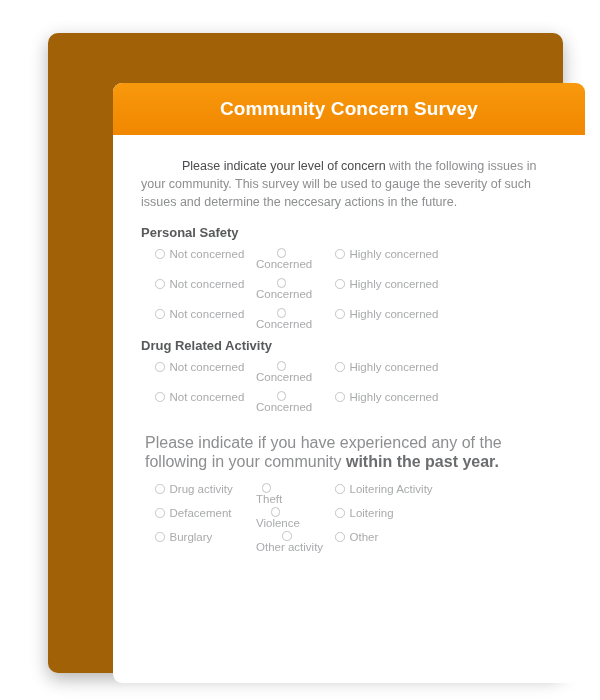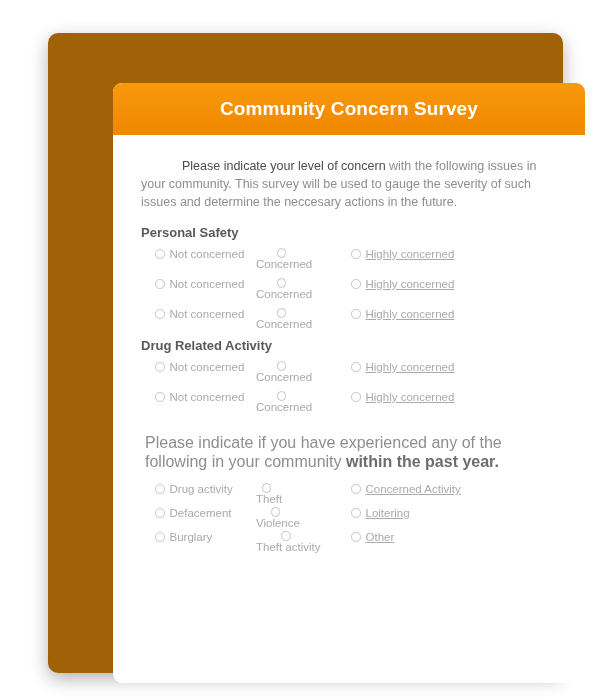--- a/index.html
+++ b/index.html
@@ -90,21 +90,21 @@
     position: absolute;
     top: 0;
     display: flex;
     align-items: center;
     font-size: 11.5px;
     color: #a9aaac;
     white-space: nowrap;
   }
   .opt.col0 { left: 14px; }
   .opt.col1 { left: 115px; flex-direction: column; }
-  .opt.col2 { left: 210px; text-decoration: underline; }
+  .opt.col2 { left: 194px; }
 
   .radio {
     display: inline-block;
     width: 7.5px;
     height: 7.5px;
     border: 1px solid #c3c4c6;
     border-radius: 50%;
     margin-right: 5px;
     flex: none;
     background: #ffffff;
@@ -239,21 +239,21 @@
           <label class="opt col0">
             <span class="radio"></span>
             <span>Drug activity</span>
           </label>
           <label class="opt col1">
             <span class="radio"></span>
             <span>Theft</span>
           </label>
           <label class="opt col2">
             <span class="radio"></span>
-            <span>Concerned Activity</span>
+            <span>Loitering Activity</span>
           </label>
         </div>
         <div class="check-row">
           <label class="opt col0">
             <span class="radio"></span>
             <span>Defacement</span>
           </label>
           <label class="opt col1">
             <span class="radio"></span>
             <span>Violence</span>
@@ -263,21 +263,21 @@
             <span>Loitering</span>
           </label>
         </div>
         <div class="check-row">
           <label class="opt col0">
             <span class="radio"></span>
             <span>Burglary</span>
           </label>
           <label class="opt col1">
             <span class="radio"></span>
-            <span>Theft activity</span>
+            <span>Other activity</span>
           </label>
           <label class="opt col2">
             <span class="radio"></span>
             <span>Other</span>
           </label>
         </div>
       </div>
 
     </div>
   </div>

